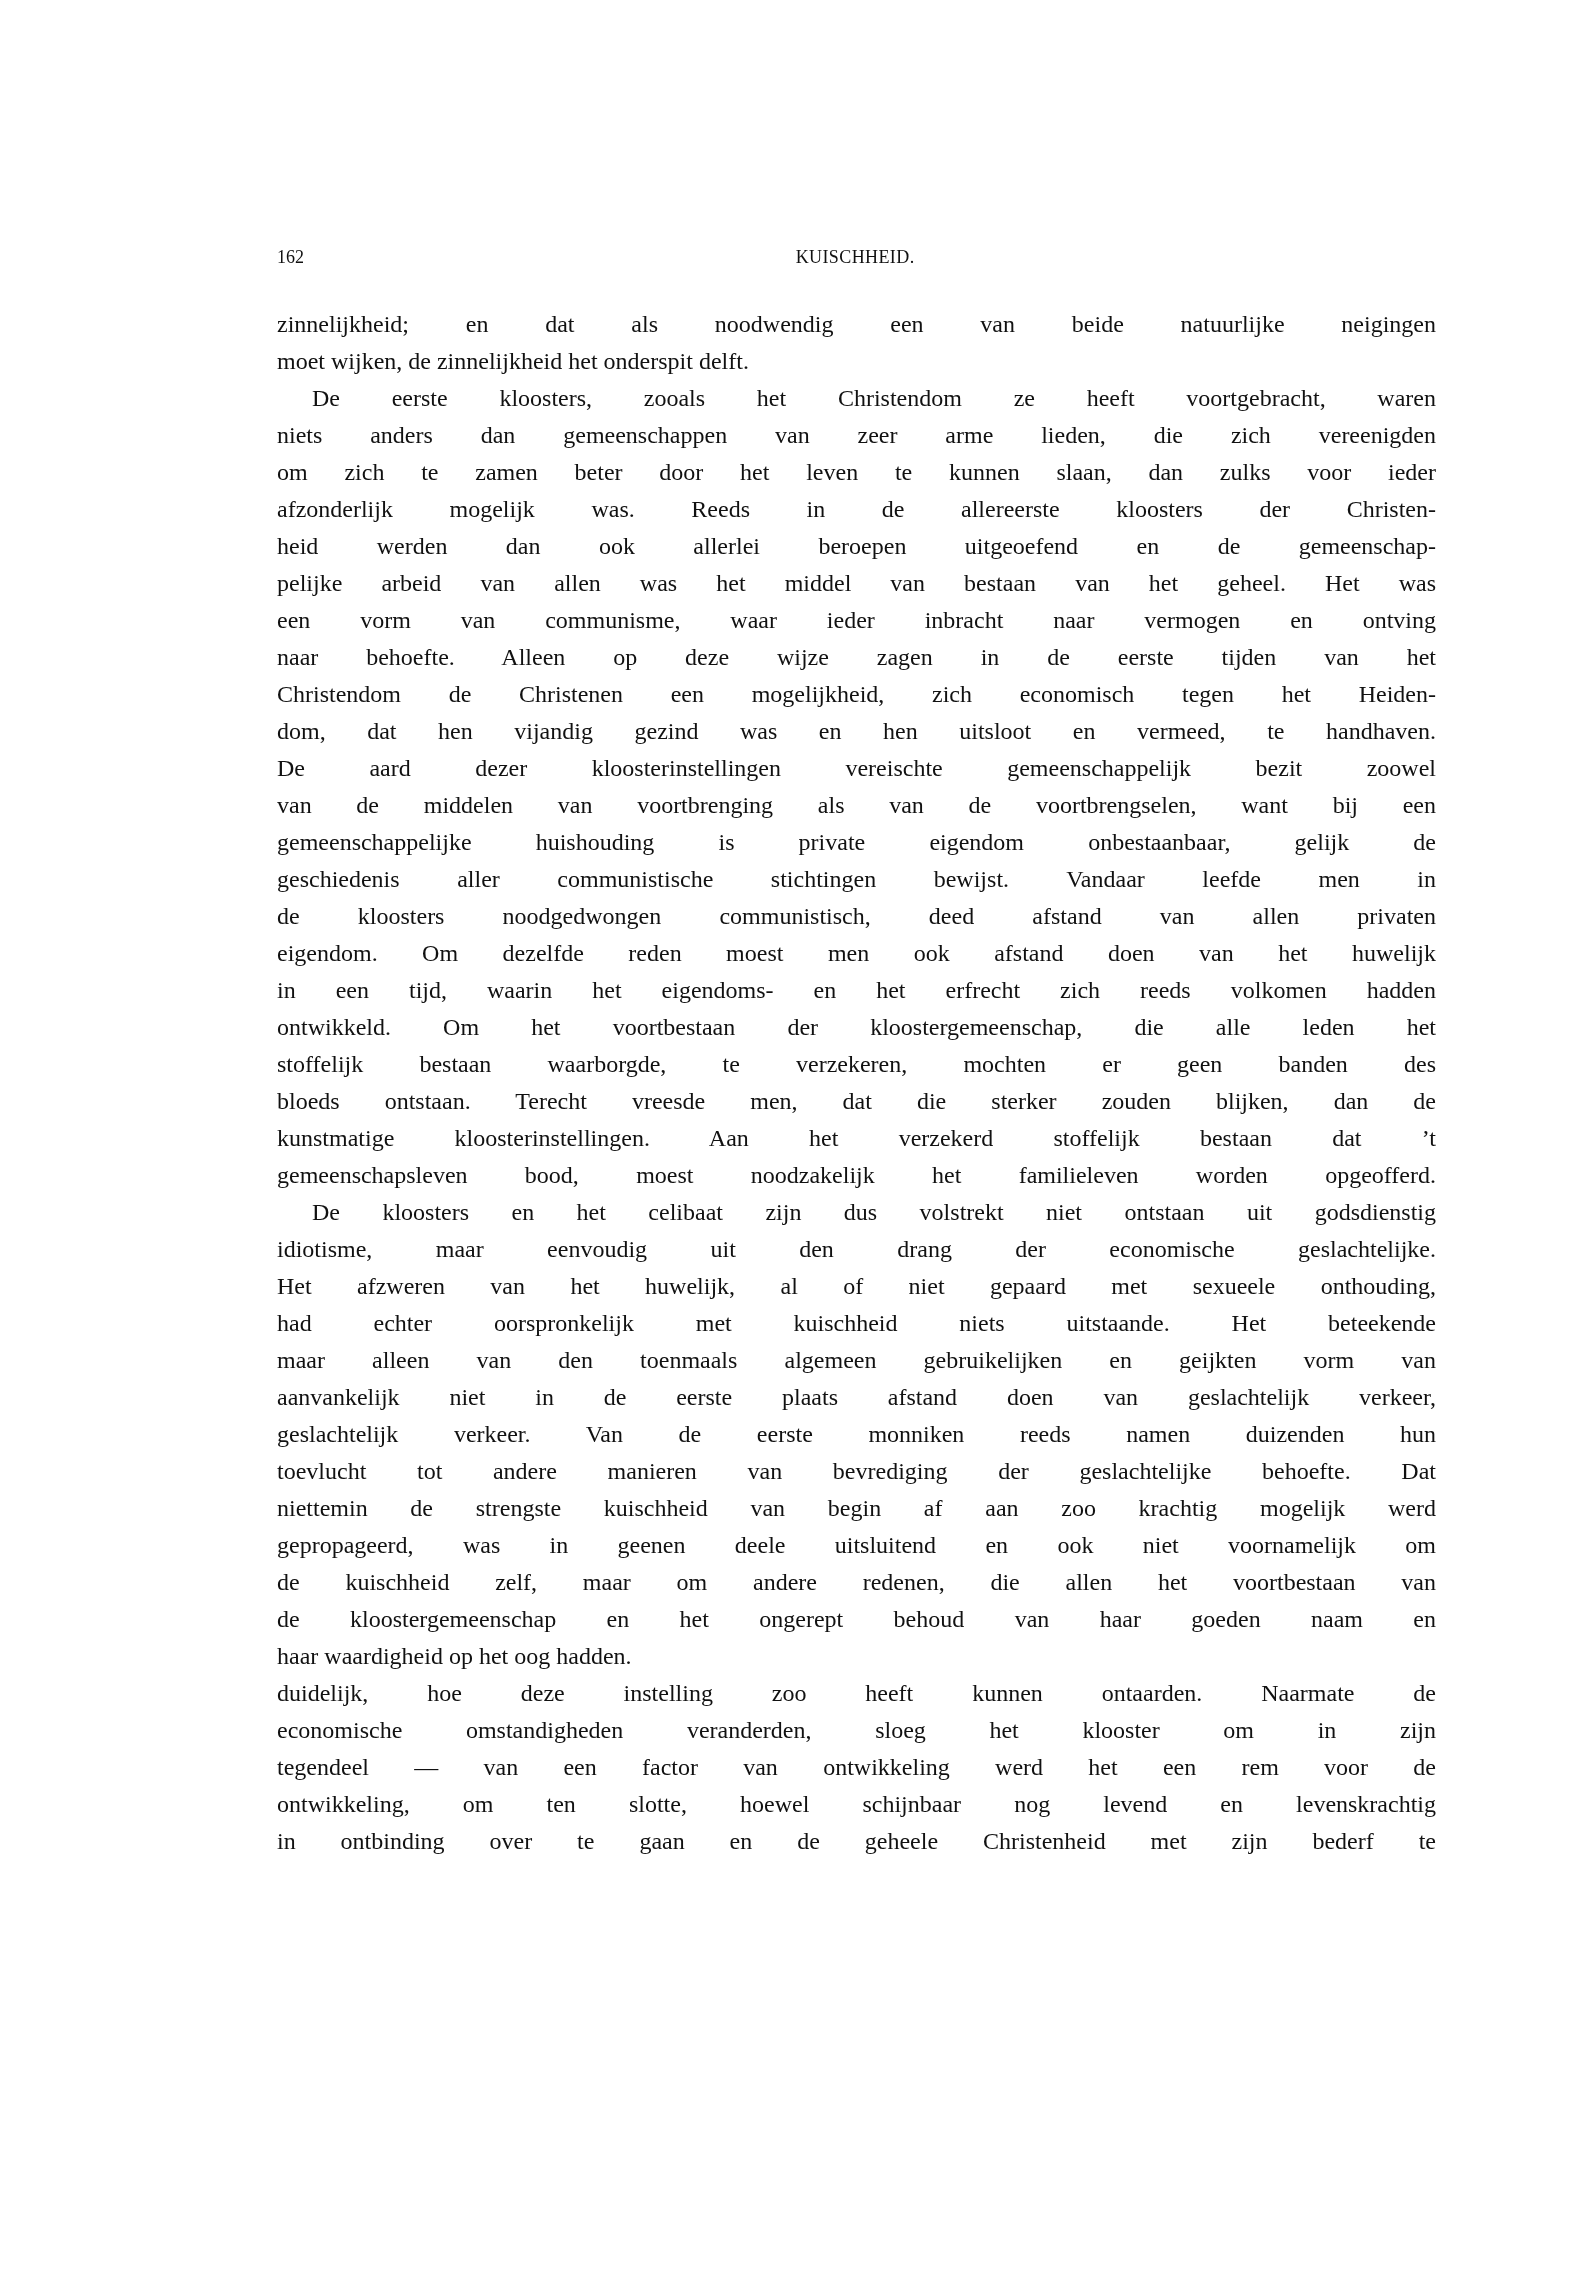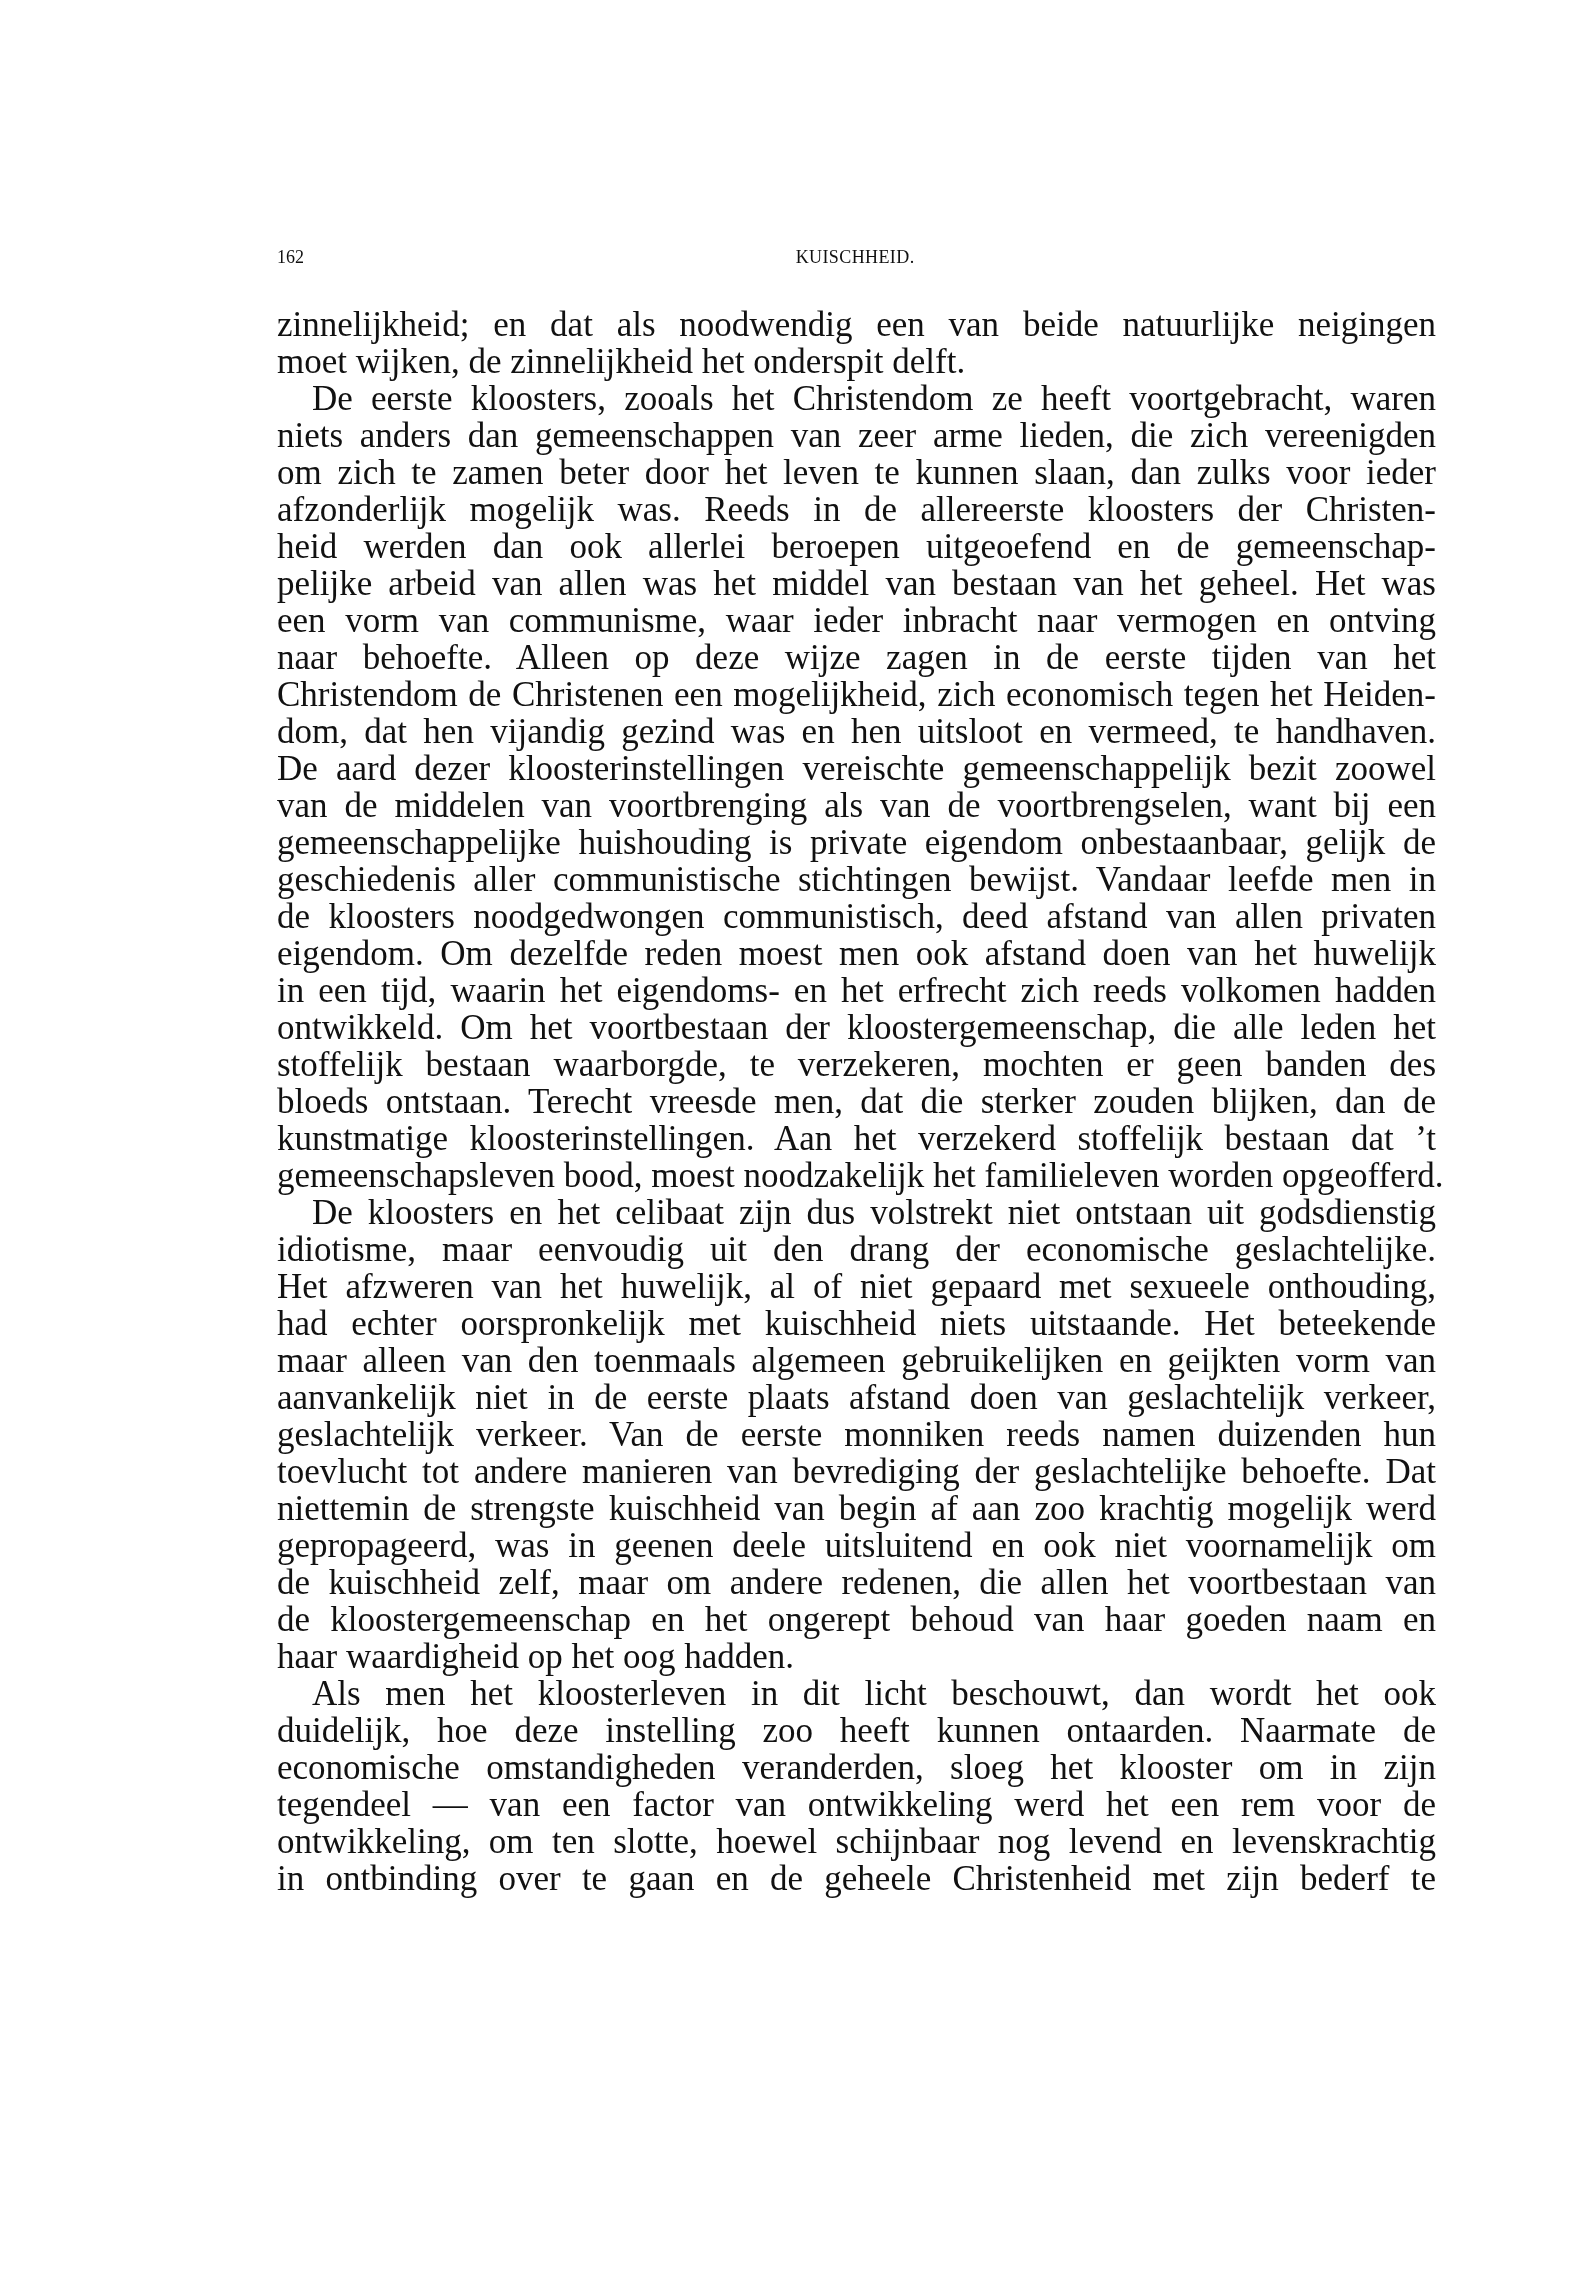--- a/index.html
+++ b/index.html
@@ -45,21 +45,21 @@
     letter-spacing: 0.4px;
     padding-left: 0;
     margin-left: 0;
   }
   .running-title span { display: inline-block; transform: translateX(-1.4px); }
   .body-text {
     position: absolute;
     left: 277px;
     top: 306px;
     width: 1159px;
-    font-size: 35px;
+    font-size: 24px;
   }
   .line {
     display: block;
     height: 37px;
     line-height: 37px;
     white-space: nowrap;
     text-align: justify;
     text-align-last: justify;
     overflow: visible;
   }
@@ -107,21 +107,20 @@
       <span class="line">had echter oorspronkelijk met kuischheid niets uitstaande. Het beteekende</span>
       <span class="line">maar alleen van den toenmaals algemeen gebruikelijken en geijkten vorm van</span>
       <span class="line">aanvankelijk niet in de eerste plaats afstand doen van geslachtelijk verkeer,</span>
       <span class="line">geslachtelijk verkeer. Van de eerste monniken reeds namen duizenden hun</span>
       <span class="line">toevlucht tot andere manieren van bevrediging der geslachtelijke behoefte. Dat</span>
       <span class="line">niettemin de strengste kuischheid van begin af aan zoo krachtig mogelijk werd</span>
       <span class="line">gepropageerd, was in geenen deele uitsluitend en ook niet voornamelijk om</span>
       <span class="line">de kuischheid zelf, maar om andere redenen, die allen het voortbestaan van</span>
       <span class="line">de kloostergemeenschap en het ongerept behoud van haar goeden naam en</span>
       <span class="line last">haar waardigheid op het oog hadden.</span>
-      <span class="line indent">Als men het kloosterleven in dit licht beschouwt, dan wordt het ook</span>
       <span class="line">duidelijk, hoe deze instelling zoo heeft kunnen ontaarden. Naarmate de</span>
       <span class="line">economische omstandigheden veranderden, sloeg het klooster om in zijn</span>
       <span class="line">tegendeel — van een factor van ontwikkeling werd het een rem voor de</span>
       <span class="line">ontwikkeling, om ten slotte, hoewel schijnbaar nog levend en levenskrachtig</span>
       <span class="line">in ontbinding over te gaan en de geheele Christenheid met zijn bederf te</span>
     </div>
 
 </div>
 
 

